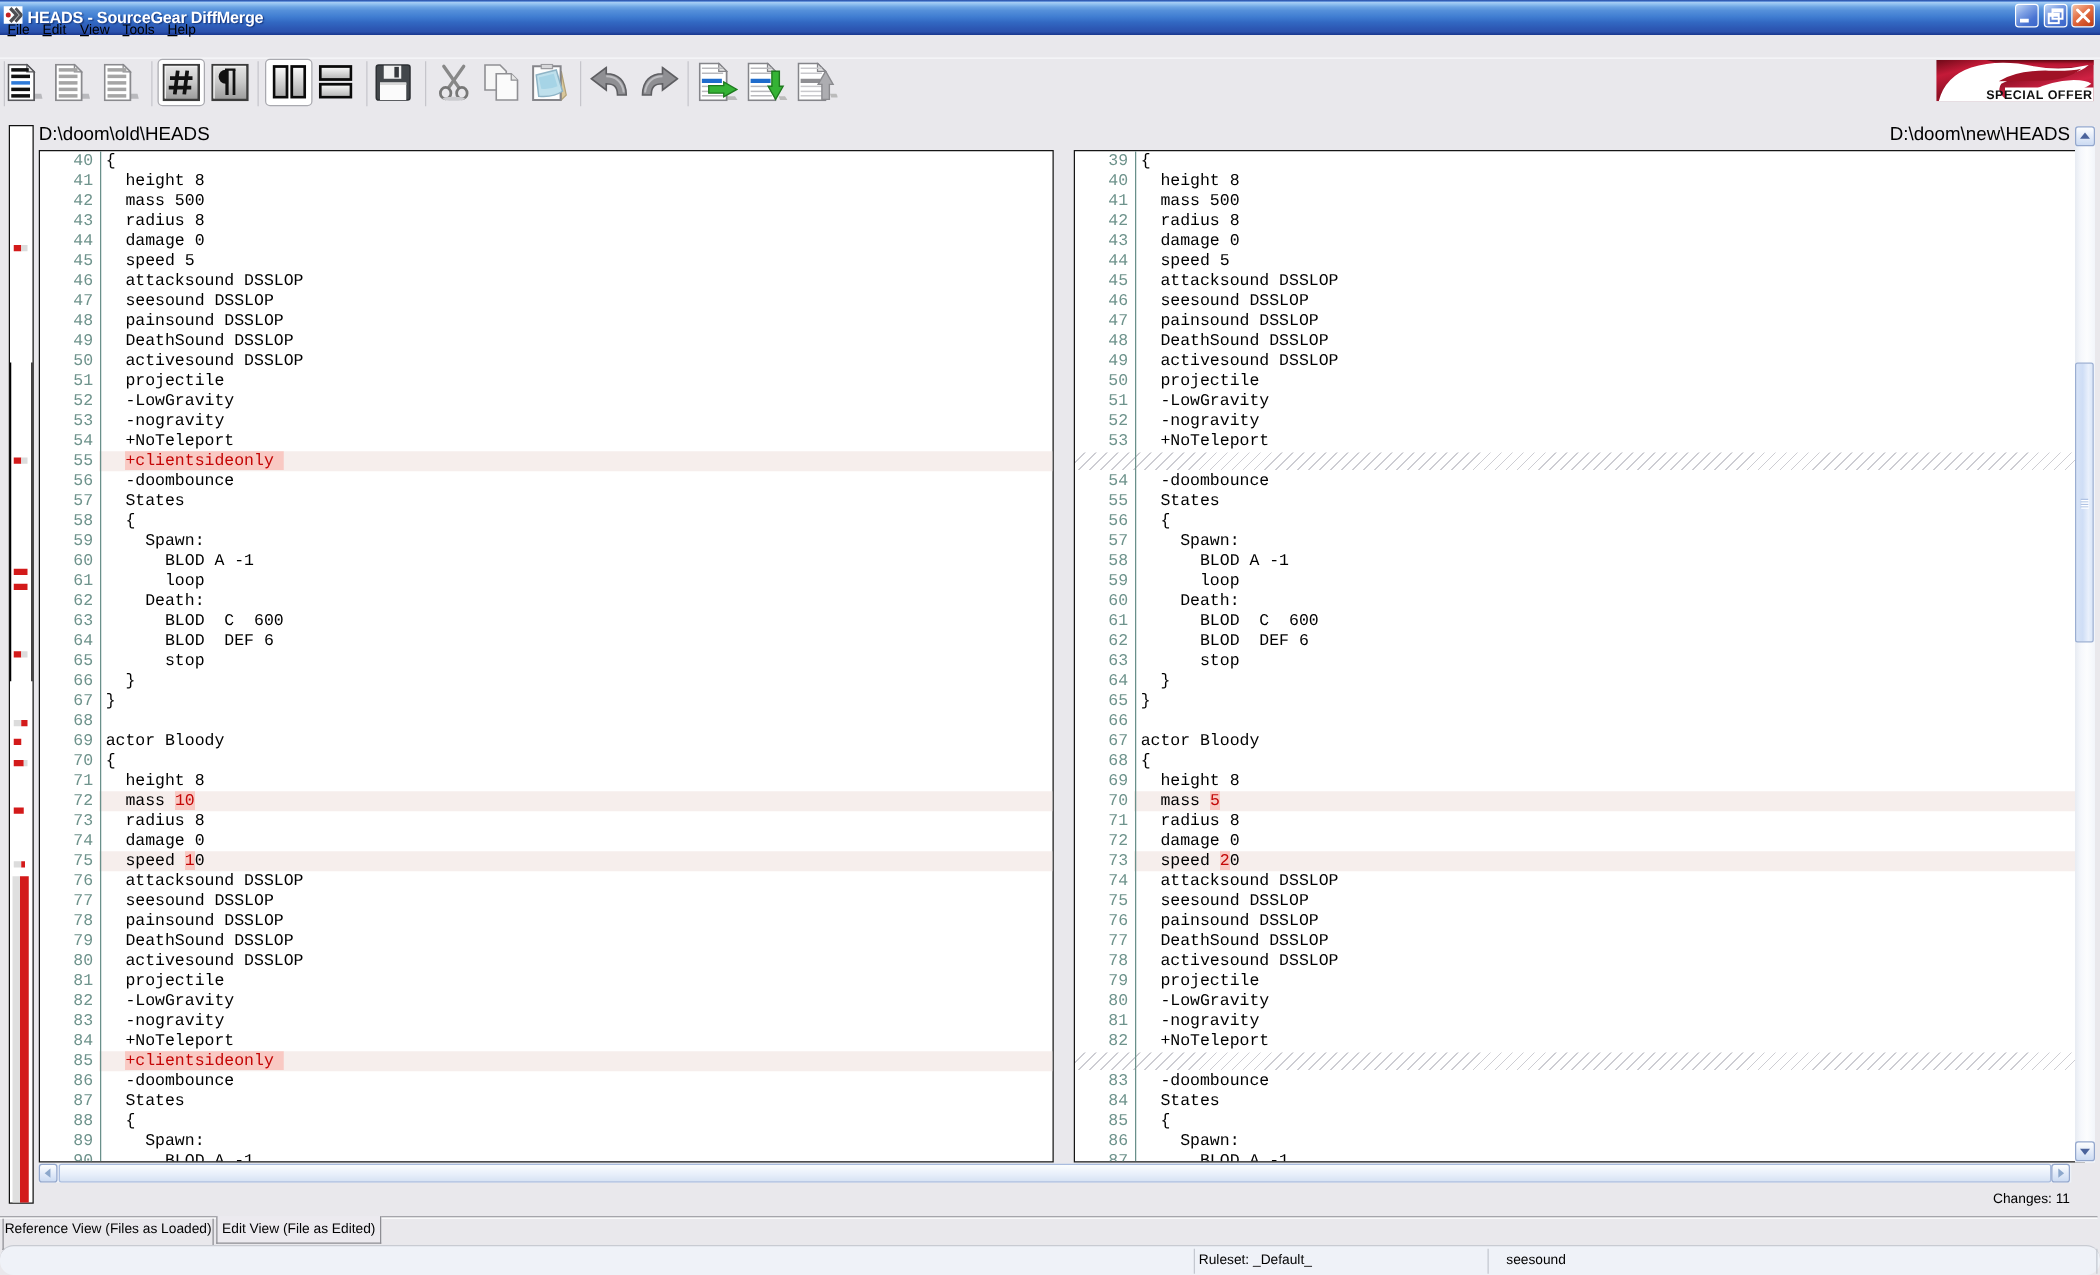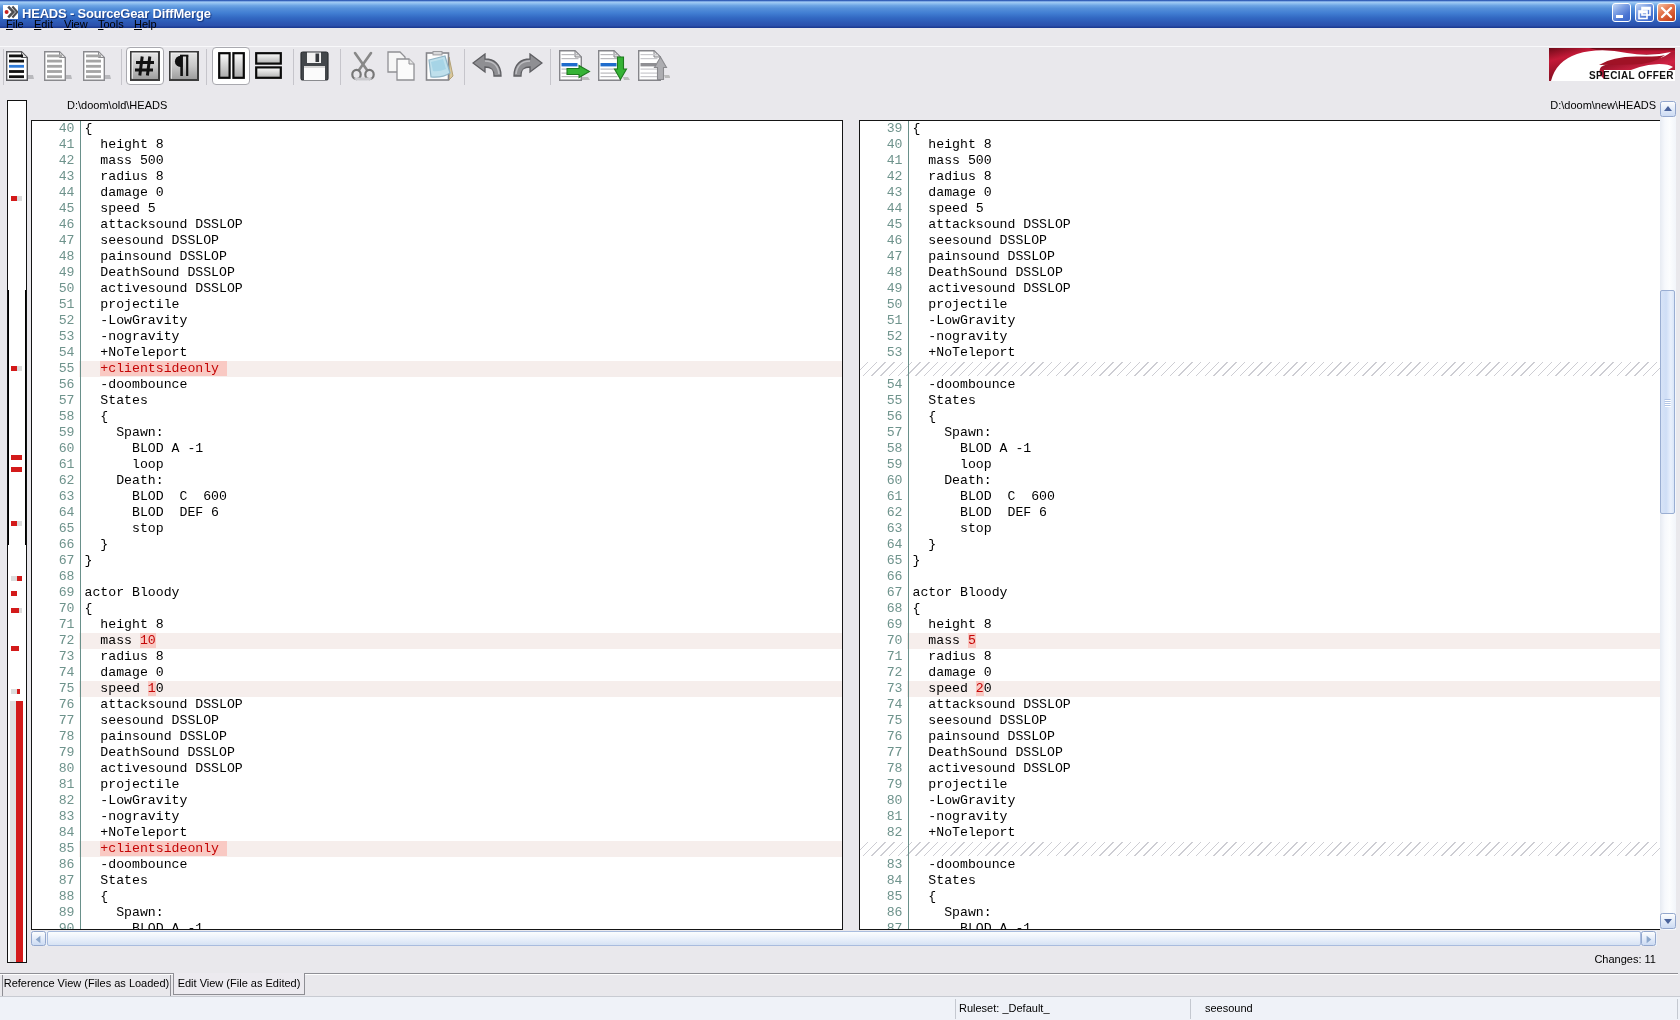--- a/index.html
+++ b/index.html
@@ -17,21 +17,21 @@
 
 #menubar { left:0; top:16px; width:1680px; height:18px; }
 .mi { position:absolute; top:2px; font-size:11px; color:#000; }
 
 
 #toolbar { left:0; top:46px; width:1680px; height:46px; border-top:1px solid #f8f8fa; }
 .tsep { position:absolute; top:2px; width:1px; height:36px; background:#c6c5cb; }
 .toggle { position:absolute; top:0; width:38px; height:38px; background:#fff; border:1px solid #a9a9af; border-radius:4px; }
 
 
-.hdr { position:absolute; top:99px; font-size:11px; color:#000;margin-left:36px; }
+.hdr { position:absolute; top:99px; font-size:15px; color:#000; }
 
 
 .pane { position:absolute; top:119.5px; height:810px; background:#ffffff; border:1.5px solid #151515; overflow:hidden; }
 .pane .inner { position:absolute; left:0; top:0; right:0; }
 .r { position:relative; height:16px; font-family:"Liberation Mono", monospace; font-size:13.2px; line-height:16px; white-space:pre; }
 .r .n { position:absolute; left:0; top:0; width:42.5px; text-align:right; color:#6e938c; }
 .r .t { position:absolute; left:52.5px; top:0; color:#000; }
 .r.chg { background:linear-gradient(90deg, rgba(0,0,0,0) 47.5px, #f6eeec 47.5px); }
 .r .h { background:#f9c9c3; color:#c40606; }
 .r.void { background:repeating-linear-gradient(135deg,#fff 0,#fff 5.2px,#cdcdd3 5.2px,#cdcdd3 6.2px); margin:1px 0; height:14px; }
@@ -48,21 +48,21 @@
 
 .sb-btn { position:absolute; border:1px solid #93a7cd; border-radius:2.5px; background:linear-gradient(180deg,#fdfefe 0%,#e4ecf9 50%,#ccdbf3 100%); color:#4a639c; text-align:center; }
 #vsb { left:1659.5px; top:100.5px; width:16.5px; height:829px; background:linear-gradient(90deg,#e7ebf2 0%,#f6f8fc 30%,#fcfdfe 60%,#f2f5fa 100%); }
 #vthumb { position:absolute; left:0.5px; top:189.5px; width:15px; height:224px; border:1px solid #9aaed2; border-radius:2px; background:linear-gradient(90deg,#d7e3f7 0%,#cfdef6 40%,#e9f0fc 75%,#d9e6f8 100%); }
 #hsb { left:31px; top:930.5px; width:1626px; height:15.5px; background:#edf1f8; }
 #hthumb { position:absolute; left:16px; top:0px; height:15.5px; width:1594px; border:1px solid #a9bcde; border-radius:2px; background:linear-gradient(180deg,#fbfdfe 0%,#e8effa 55%,#d7e3f4 100%); }
 
 
 #changes { position:absolute; right:24px; top:953px; font-size:11px; }
 .tab { position:absolute; font-size:11px; text-align:center; background:#e9e8ec; border:1px solid #8e8e94; }
-#statusbar { position:absolute; left:0; top:996px; width:1680px; height:24px; background:#eff2f8; border-top:1px solid #c8cbd2; font-size:11px; }
+#statusbar { position:absolute; left:0; top:996px; width:1680px; height:24px; background:#eff2f8; border-top:1px solid #c8cbd2; font-size:11px;border-radius:11px; }
 .ssep { position:absolute; top:2px; width:1px; height:20px; background:#c4c8d0; }
 </style></head>
 <body>
 
 <div class="abs" id="title">
   <svg id="appicon" viewBox="0 0 15 14">
       <circle cx="3.6" cy="7" r="2" fill="#c42222"></circle>
       <path d="M5.2 1.6 L10.4 7 L5.2 12.4" fill="none" stroke="#4e4e52" stroke-width="2.6"></path>
       <path d="M9.4 1.6 L14.2 7 L9.4 12.4" fill="none" stroke="#4e4e52" stroke-width="2.2"></path>
     </svg>

